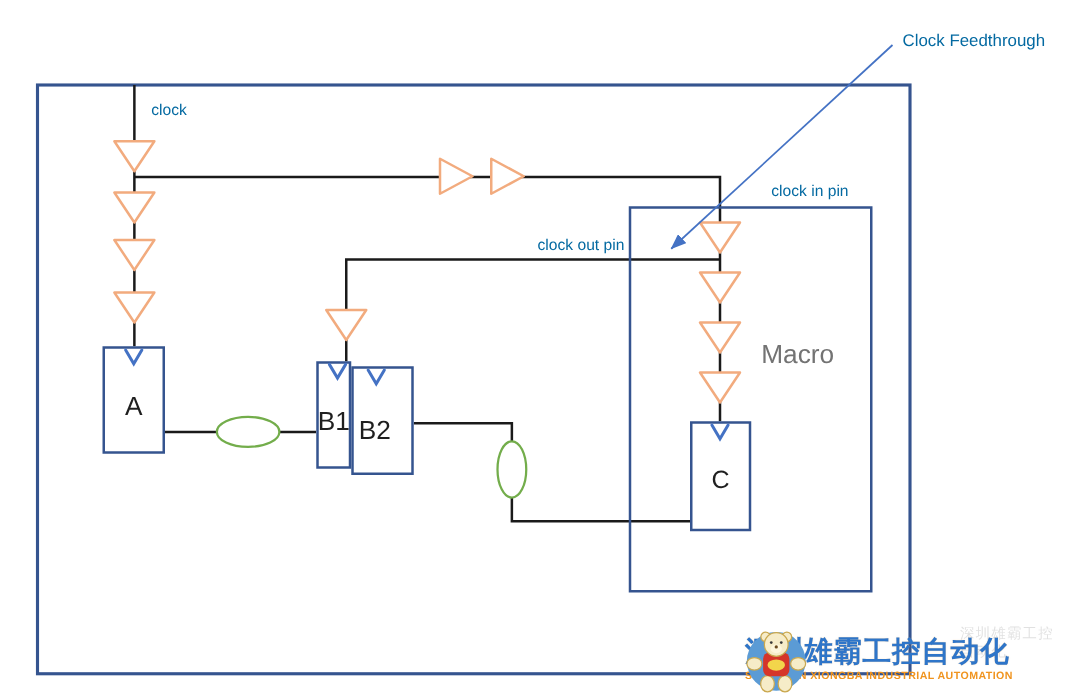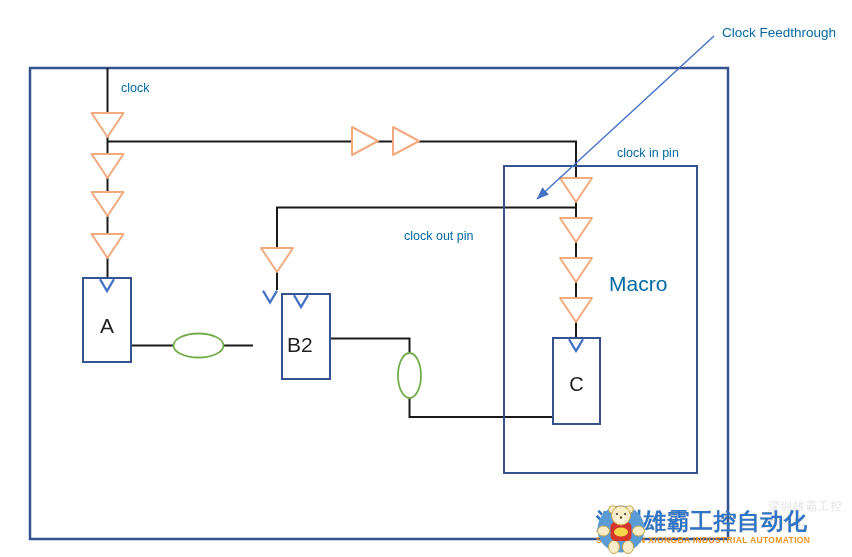--- a/index.html
+++ b/index.html
@@ -24,21 +24,21 @@
     display:flex;color:#1f1f1f;font-size:21px;
   }
   .blk span{display:block;}
   .macro-box{
     position:absolute;box-sizing:border-box;background:transparent;
     border:2px solid var(--c-border,#35548f);z-index:2;
   }
   
   .lbl{position:absolute;color:#0369a1;white-space:nowrap;z-index:3;}
   .lbl-small{font-size:12.5px;text-align:center;}
-  .lbl-macro{font-size:21px;color:#0369a1;}
+  .lbl-macro{font-size:21px;color:#737373;}
   .lbl-feed{font-size:13.5px;}
   
   .logo{position:absolute;left:596px;top:503px;display:flex;align-items:flex-start;gap:6px;z-index:7;}
   .logo-texts{display:flex;flex-direction:column;margin-top:6px;}
   .logo-cn{font-size:23px;font-weight:bold;color:var(--c-logo-blue,#2e75c9);letter-spacing:.5px;line-height:1.1;
            text-shadow:0 0 1px rgba(240,148,31,.35);}
   .logo-en{font-size:8.5px;font-weight:bold;color:var(--c-logo-orange,#f0941f);letter-spacing:.35px;margin-top:1px;}
   .wmark{position:absolute;left:768px;top:499px;font-size:11.5px;color:#c9c9c9;opacity:.55;
          letter-spacing:1px;z-index:5;}
 </style>
@@ -74,30 +74,33 @@
     <polygon class="buf" points="560,218 592,218 576,242"></polygon>
     <polygon class="buf" points="560,258 592,258 576,282"></polygon>
     <polygon class="buf" points="560,298 592,298 576,322"></polygon>
   </svg>
 
   <div class="macro-box" style="left:503px;top:165px;width:195px;height:309px;"></div>
 
   <div class="blk" style="left:82px;top:277px;width:50px;height:86px;align-items:center;justify-content:center;padding-top:12px;">
     <span>A</span>
   </div>
+  <div class="blk" style="left:253px;top:289px;width:28px;height:86px;align-items:center;justify-content:center;padding-top:12px;">
+    <span>B1</span>
+  </div>
   <div class="blk" style="left:281px;top:293px;width:50px;height:87px;padding-top:38px;padding-left:4px;text-align:center;">
     <span>B2</span>
   </div>
   <div class="blk" style="left:552px;top:337px;width:49px;height:88px;align-items:center;justify-content:center;padding-top:6px;font-size:20px;">
     <span>C</span>
   </div>
 
   <div class="lbl lbl-small" style="left:121px;top:81px;">clock</div>
   <div class="lbl lbl-small" style="left:617px;top:146px;">clock in pin</div>
-  <div class="lbl lbl-small" style="left:404px;top:189px;margin-top:40px;">clock out pin</div>
+  <div class="lbl lbl-small" style="left:430px;top:189px;">clock out pin</div>
   <div class="lbl lbl-macro" style="left:609px;top:272px;">Macro</div>
   <div class="lbl lbl-feed" style="left:722px;top:25px;">Clock Feedthrough</div>
 
   <svg class="lyr-overlay" width="852" height="557" viewBox="0 0 852 557">
     <defs>
       <marker id="arrowhead" markerWidth="9" markerHeight="7" refX="8.5" refY="3.5" orient="auto">
         <polygon points="0,0 9,3.5 0,7" fill="#4472c4"></polygon>
       </marker>
     </defs>
     <polyline class="chev" points="100.5,280 107,291 113.5,280"></polyline>

